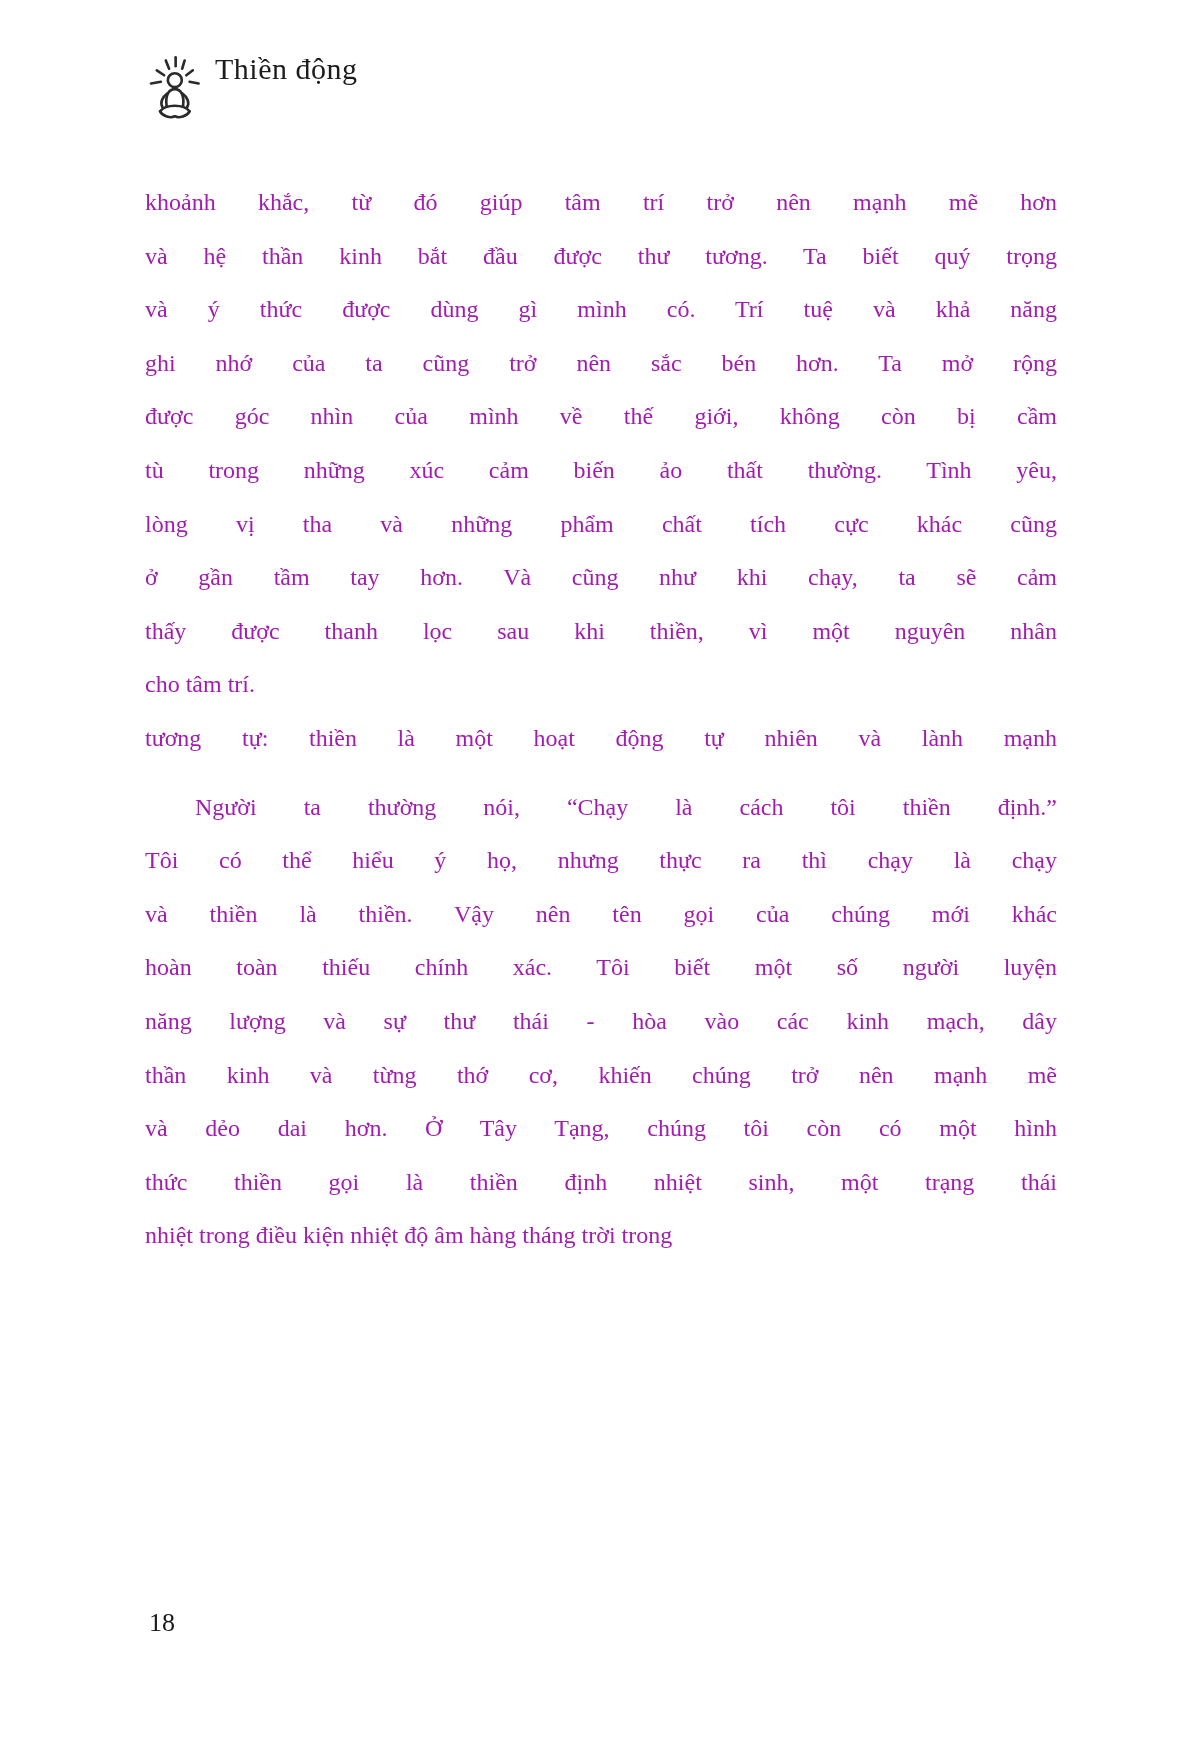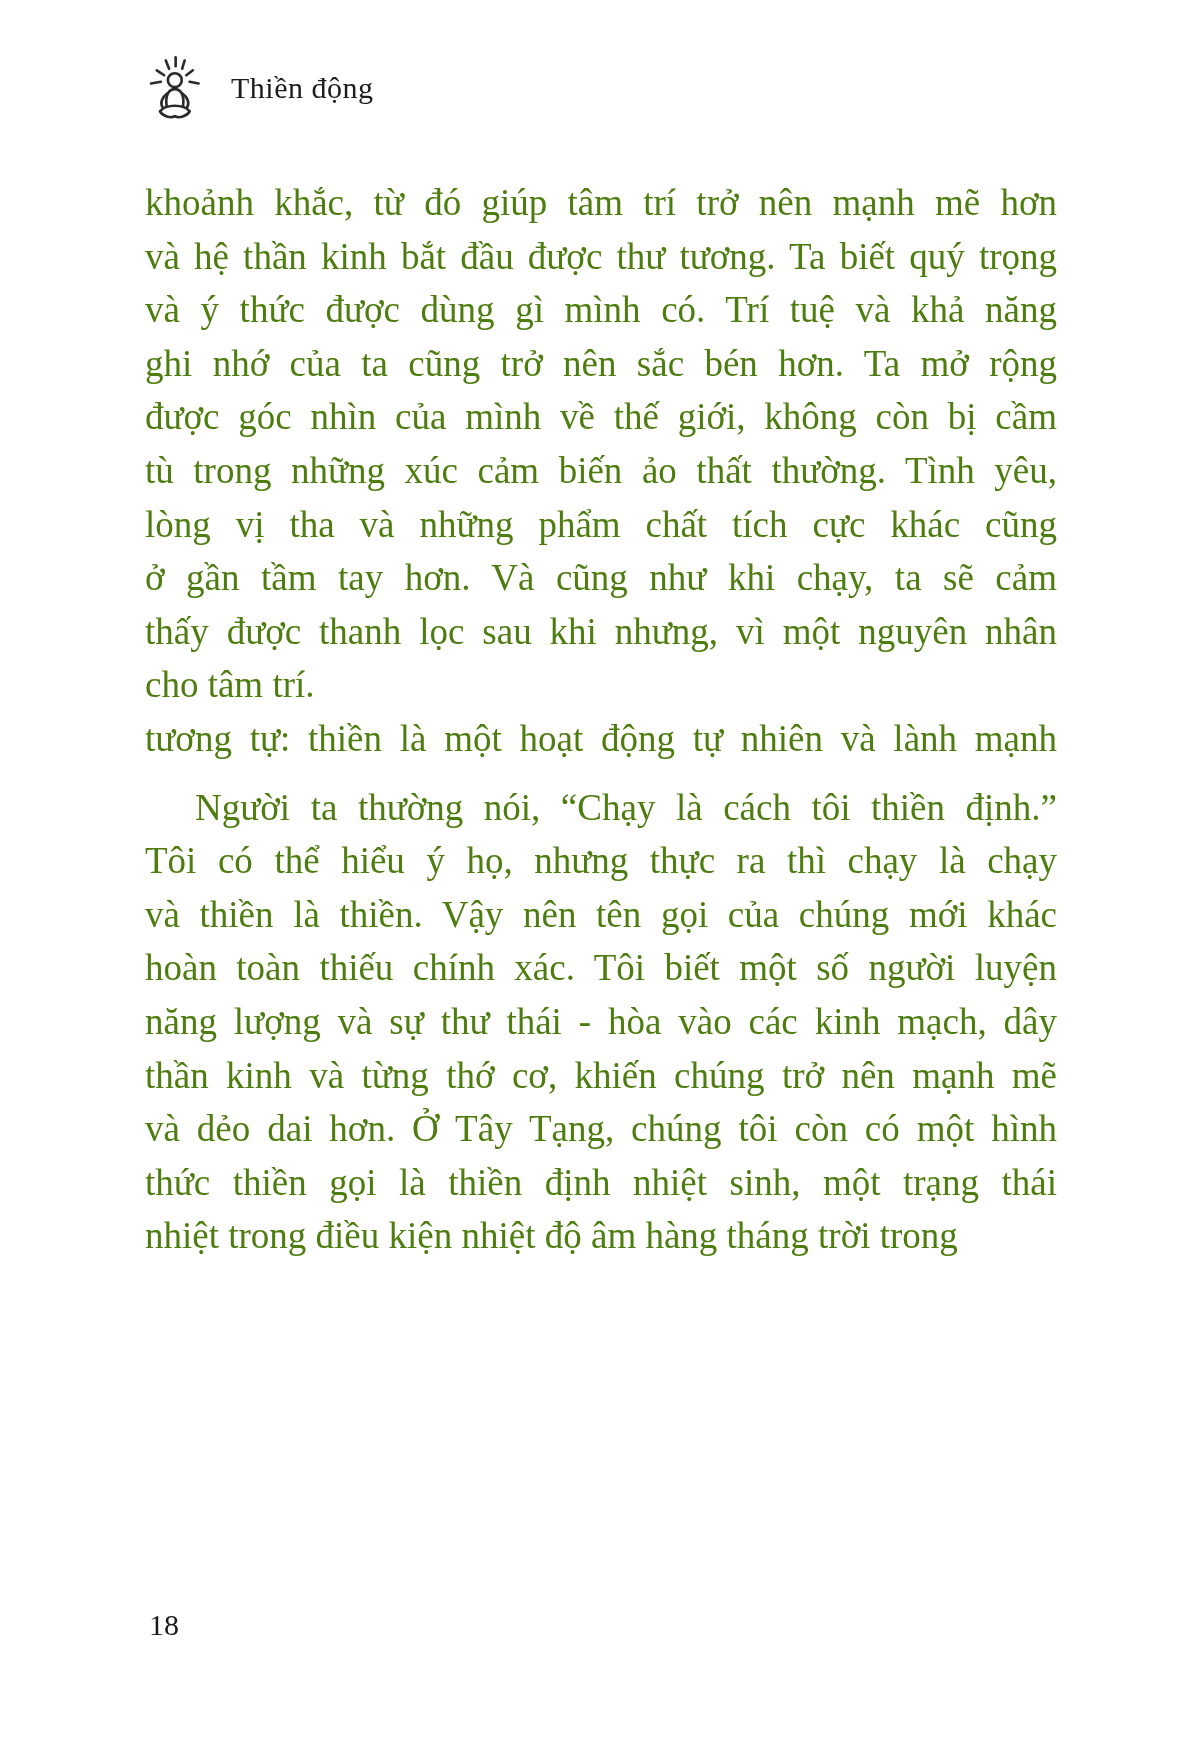--- a/index.html
+++ b/index.html
@@ -13,22 +13,20 @@
     height: 1740px;
     background: #ffffff;
     color: #161616;
     overflow: hidden;
   }
   .header {
     position: absolute;
     left: 133px;
     top: 52px;
     display: flex;
-    align-items: center;
-    gap: 16px;
   }
   .header .icon svg {
     display: block;
     width: 82px;
     height: 76px;
     stroke: #2a2a2a;
     fill: none;
     stroke-width: 3.2;
     stroke-linecap: round;
     stroke-linejoin: round;
@@ -37,43 +35,43 @@
     font-size: 30px;
     letter-spacing: 0.5px;
     color: #1c1c1c;
     padding-bottom: 4px;
   }
   .body-text {
     position: absolute;
     left: 145px;
     top: 176px;
     width: 912px;
-    font-size: 37px;
-    color: #4d7c0f;
+    font-size: 24px;
+    color: #a21caf;
   }
   .line {
     text-align: justify;
     text-align-last: justify;
     line-height: 53.6px;
     white-space: normal;
   }
   .line.para-end {
     text-align-last: left;
   }
   .line.indent {
     text-indent: 50px;
   }
   .para + .para {
     margin-top: 15px;
   }
   .page-number {
     position: absolute;
     left: 149px;
     top: 1608px;
-    font-size: 30px;
+    font-size: 26px;
     color: #1a1a1a;
   }
 </style>
 </head>
 <body>
 
 <div class="page">
 
   <div class="header">
     <span class="icon">
@@ -103,21 +101,21 @@
   <div class="body-text">
     <div class="para">
       <div class="line">khoảnh khắc, từ đó giúp tâm trí trở nên mạnh mẽ hơn</div>
       <div class="line">và hệ thần kinh bắt đầu được thư tương. Ta biết quý trọng</div>
       <div class="line">và ý thức được dùng gì mình có. Trí tuệ và khả năng</div>
       <div class="line">ghi nhớ của ta cũng trở nên sắc bén hơn. Ta mở rộng</div>
       <div class="line">được góc nhìn của mình về thế giới, không còn bị cầm</div>
       <div class="line">tù trong những xúc cảm biến ảo thất thường. Tình yêu,</div>
       <div class="line">lòng vị tha và những phẩm chất tích cực khác cũng</div>
       <div class="line">ở gần tầm tay hơn. Và cũng như khi chạy, ta sẽ cảm</div>
-      <div class="line">thấy được thanh lọc sau khi nhưng, vì một nguyên nhân</div>
+      <div class="line">thấy được thanh lọc sau khi thiền, vì một nguyên nhân</div>
       <div class="line para-end">cho tâm trí.</div>
       <div class="line">tương tự: thiền là một hoạt động tự nhiên và lành mạnh</div>
     </div>
     <div class="para">
       <div class="line indent">Người ta thường nói, “Chạy là cách tôi thiền định.”</div>
       <div class="line">Tôi có thể hiểu ý họ, nhưng thực ra thì chạy là chạy</div>
       <div class="line">và thiền là thiền. Vậy nên tên gọi của chúng mới khác</div>
       <div class="line">hoàn toàn thiếu chính xác. Tôi biết một số người luyện</div>
       <div class="line">năng lượng và sự thư thái - hòa vào các kinh mạch, dây</div>
       <div class="line">thần kinh và từng thớ cơ, khiến chúng trở nên mạnh mẽ</div>

